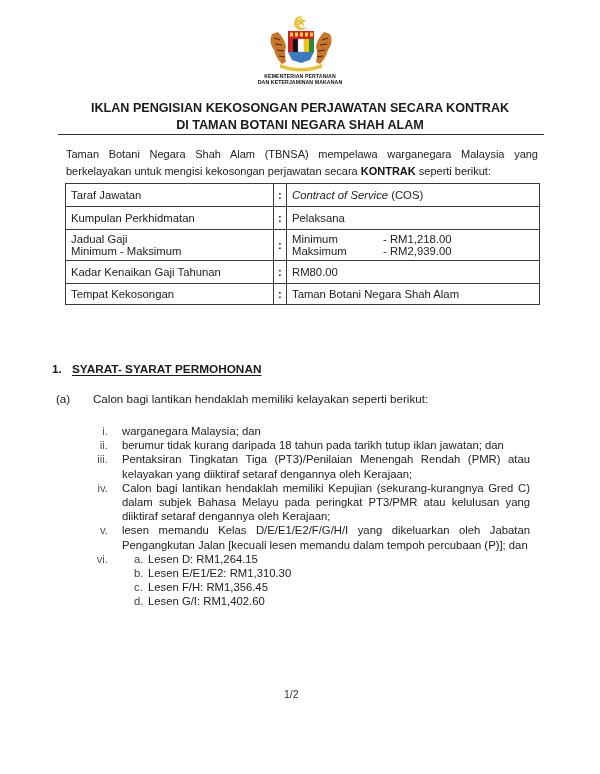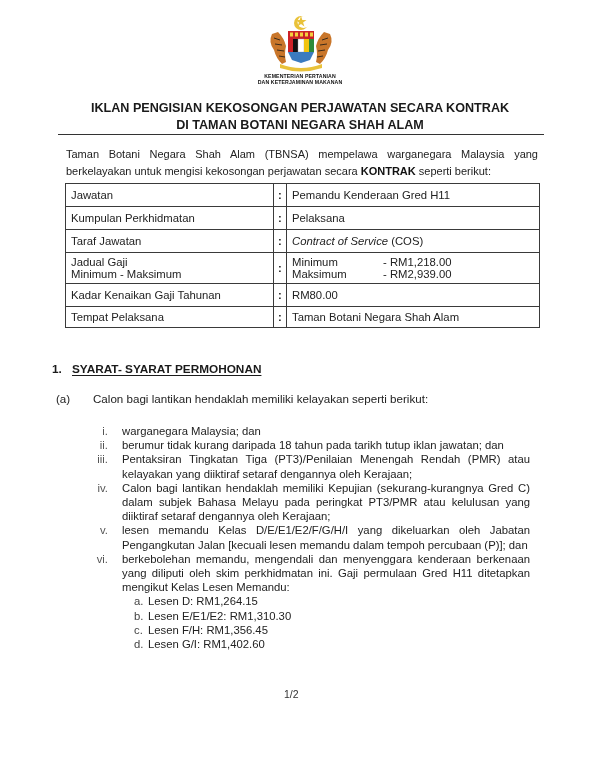--- a/index.html
+++ b/index.html
@@ -101,34 +101,29 @@
   <div class="title">
     <div>IKLAN PENGISIAN KEKOSONGAN PERJAWATAN SECARA KONTRAK</div>
     <div>DI TAMAN BOTANI NEGARA SHAH ALAM</div>
   </div>
   <div class="title-rule"></div>
 
   <p class="intro"><span>Taman Botani Negara Shah Alam (TBNSA) mempelawa warganegara Malaysia yang berkelayakan untuk mengisi kekosongan perjawatan secara </span><b>KONTRAK</b><span> seperti berikut:</span></p>
 
   <table class="info-table">
     <tbody>
-        <tr>
-      <td class="lbl">Jawatan</td>
-      <td class="sep">:</td>
-      <td>Pemandu Kenderaan Gred H11</td>
+    <tr>
+      <td class="lbl">Taraf Jawatan</td>
+      <td class="sep">:</td>
+      <td><span class="italic">Contract of Service</span><span> (COS)</span></td>
     </tr>
     <tr>
       <td class="lbl">Kumpulan Perkhidmatan</td>
       <td class="sep">:</td>
       <td>Pelaksana</td>
-    </tr>
-    <tr>
-      <td class="lbl">Taraf Jawatan</td>
-      <td class="sep">:</td>
-      <td><span class="italic">Contract of Service</span><span> (COS)</span></td>
     </tr>
     <tr class="tall">
       <td class="lbl">
         <div>Jadual Gaji</div>
         <div>Minimum - Maksimum</div>
       </td>
       <td class="sep">:</td>
       <td>
         <div class="salary-line">
           <span class="k">Minimum</span>
@@ -139,21 +134,21 @@
           <span>- RM2,939.00</span>
         </div>
       </td>
     </tr>
     <tr class="r5">
       <td class="lbl">Kadar Kenaikan Gaji Tahunan</td>
       <td class="sep">:</td>
       <td>RM80.00</td>
     </tr>
     <tr class="r7">
-      <td class="lbl">Tempat Pelaksana</td>
+      <td class="lbl">Tempat Kekosongan</td>
       <td class="sep">:</td>
       <td>Taman Botani Negara Shah Alam</td>
     </tr>
   </tbody>
     </table>
 
   <div class="section">
     <span class="num">1.</span><span class="txt">SYARAT- SYARAT PERMOHONAN</span>
   </div>
 
@@ -178,21 +173,20 @@
       <span class="rn">iv.</span>
       <span class="rt">Calon bagi lantikan hendaklah memiliki Kepujian (sekurang-kurangnya Gred C) dalam subjek Bahasa Melayu pada peringkat PT3/PMR atau kelulusan yang diiktiraf setaraf dengannya oleh Kerajaan;</span>
     </div>
     <div class="ritem">
       <span class="rn">v.</span>
       <span class="rt">lesen memandu Kelas D/E/E1/E2/F/G/H/I yang dikeluarkan oleh Jabatan Pengangkutan Jalan [kecuali lesen memandu dalam tempoh percubaan (P)]; dan</span>
     </div>
     <div class="ritem">
       <span class="rn">vi.</span>
       <div class="rt">
-        <div>berkebolehan memandu, mengendali dan menyenggara kenderaan berkenaan yang diliputi oleh skim perkhidmatan ini. Gaji permulaan Gred H11 ditetapkan mengikut Kelas Lesen Memandu:</div>
         <div class="sublist">
           <div class="sitem">
             <span class="sn">a.</span>
             <span>Lesen D: RM1,264.15</span>
           </div>
           <div class="sitem">
             <span class="sn">b.</span>
             <span>Lesen E/E1/E2: RM1,310.30</span>
           </div>
           <div class="sitem">

